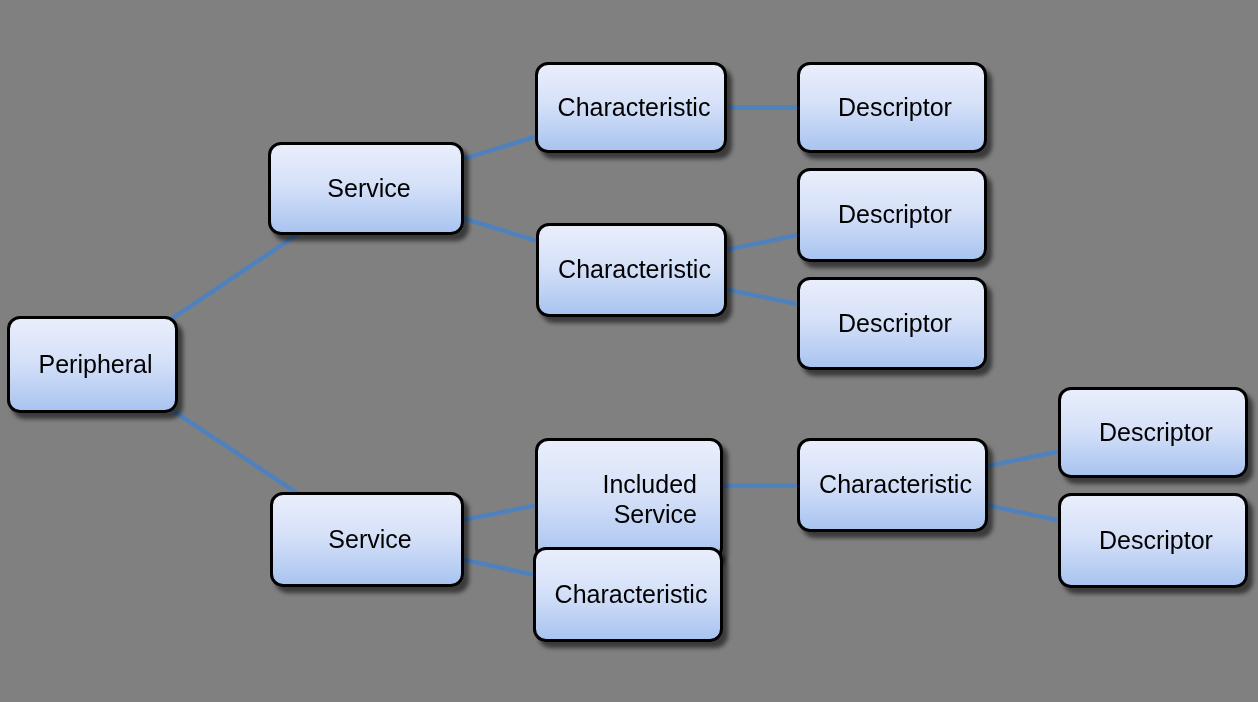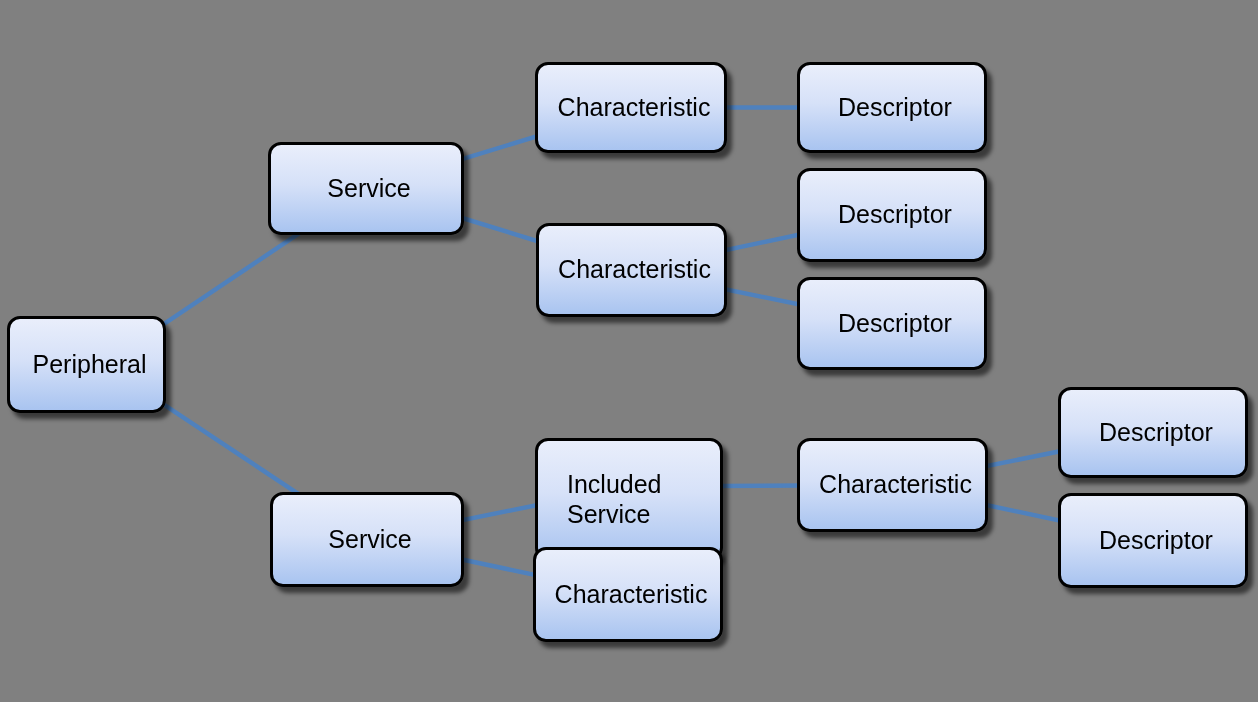--- a/index.html
+++ b/index.html
@@ -33,21 +33,21 @@
     border: 3px solid var(--node-border, #000000);
     border-radius: 13px;
     background: linear-gradient(180deg,
       var(--grad-top, #e9eefb) 0%,
       var(--grad-mid, #d6e1f8) 45%,
       var(--grad-bottom, #a9c4f0) 100%);
     box-shadow: 5px 6px 4px rgba(0,0,0,0.55);
     display: flex;
     align-items: center;
     justify-content: center;
-    text-align: left;
+    text-align: right;
     padding-left: 6px;
   }
   .node-label {
     color: var(--text, #000000);
     font-size: 25px;
     line-height: 1.18;
     white-space: nowrap;
   }
   .node-label.wrap {
     white-space: normal;
@@ -66,21 +66,21 @@
       <line x1="631" y1="107.5" x2="892" y2="107.5"></line>
       <line x1="631.5" y1="270" x2="892" y2="215"></line>
       <line x1="631.5" y1="270" x2="892" y2="323.5"></line>
       <line x1="367" y1="539.5" x2="629" y2="486.5"></line>
       <line x1="367" y1="539.5" x2="628" y2="594.5"></line>
       <line x1="629" y1="486.5" x2="892.5" y2="485"></line>
       <line x1="892.5" y1="485" x2="1153" y2="432.5"></line>
       <line x1="892.5" y1="485" x2="1153" y2="540.5"></line>
     </svg>
   <div id="node-layer">
-      <div class="node" style="left: 7px; top: 316px; width: 159px; height: 97px;">
+      <div class="node" style="left: 7px; top: 316px; width: 171px; height: 97px;">
         <span class="node-label">Peripheral</span>
       </div>
       <div class="node" style="left: 268px; top: 142px; width: 196px; height: 93px;">
         <span class="node-label">Service</span>
       </div>
       <div class="node" style="left: 270px; top: 492px; width: 194px; height: 95px;">
         <span class="node-label">Service</span>
       </div>
       <div class="node" style="left: 535px; top: 62px; width: 192px; height: 91px;">
         <span class="node-label">Characteristic</span>

